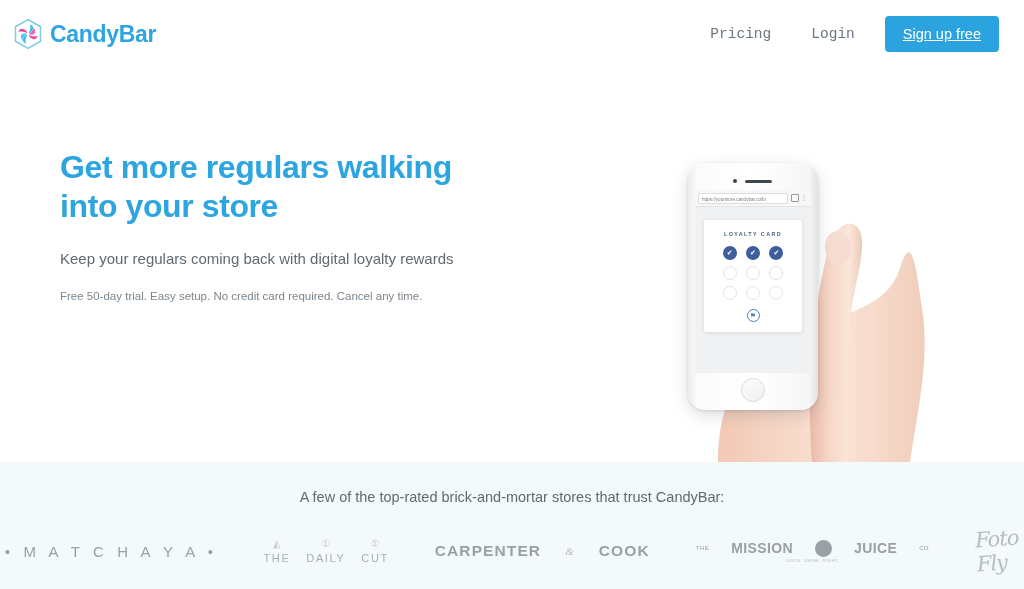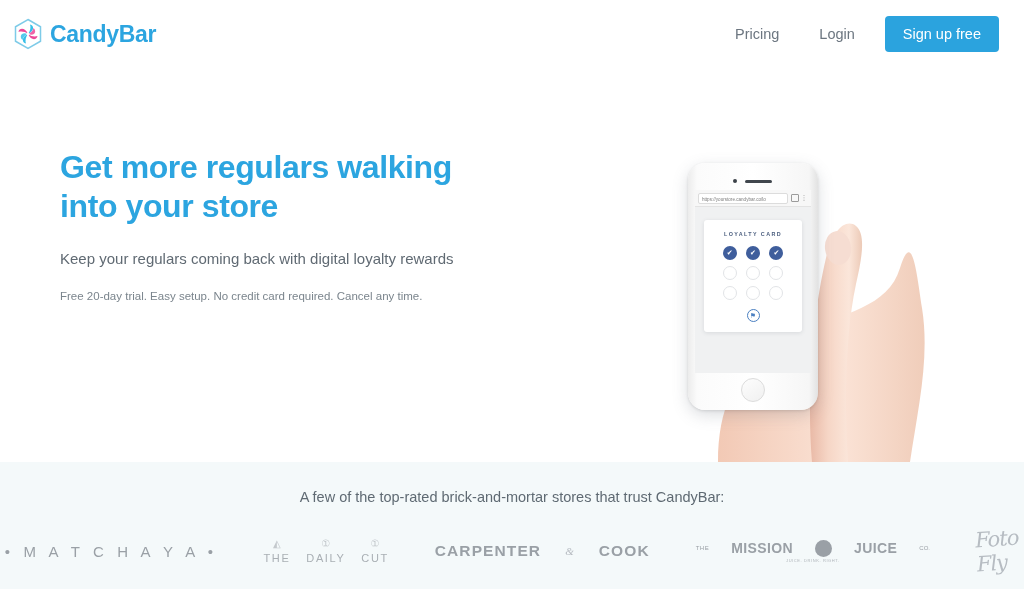--- a/index.html
+++ b/index.html
@@ -18,26 +18,26 @@
   }
   .brand { display: flex; align-items: center; margin-left: 12px; cursor: pointer; }
   .brand-mark { width: 32px; height: 32px; display:block; }
   .brand-name {
     font-size: 23px; font-weight: bold; color: #2ca5e0;
     letter-spacing: -0.3px; margin-left: 6px;
   }
   .nav { margin-left: auto; display: flex; align-items: center; margin-right: 25px; }
   .nav-link {
     font-size: 14.5px; color: #6c7680; text-decoration: none;
-    padding: 6px 10px; margin-right: 20px; cursor: pointer;
+    padding: 6px 10px; margin-right: 20px; cursor: pointer; font-family: Liberation Mono, monospace;
   }
   .signup-btn {
     background: #2ba3de; color: #fff; border: none; border-radius: 4px;
     font-size: 14.5px; font-family: "Liberation Sans", sans-serif;
-    padding: 10px 18px; cursor: pointer; white-space: nowrap;
+    padding: 10px 18px; cursor: pointer; white-space: nowrap; text-decoration: underline;
   }
 
   
   .hero { position: absolute; top: 68px; left: 0; width: 1024px; height: 394px; background:#fff; }
   .hero-copy { position: absolute; left: 60px; top: 80px; width: 480px; }
   .headline {
     font-size: 32px; font-weight: bold; color: #2ca5e0;
     line-height: 1.22; letter-spacing: -0.4px;
   }
   .subhead {
@@ -174,21 +174,21 @@
   </div>
 
   <div class="hero">
 
     <div class="hero-copy">
       <h1 class="headline">
         <span>Get more regulars walking</span><br>
         <span>into your store</span>
       </h1>
       <p class="subhead">Keep your regulars coming back with digital loyalty rewards</p>
-      <p class="finetext">Free 20-day trial. Easy setup. No credit card required. Cancel any time.</p>
+      <p class="finetext">Free 50-day trial. Easy setup. No credit card required. Cancel any time.</p>
     </div>
 
     <div class="hero-visual">
 
       <svg class="hand-svg" width="424" height="404" viewBox="0 0 424 404">
         <defs>
           <linearGradient id="skin" x1="0" y1="0" x2="1" y2="0">
             <stop offset="0%" stop-color="#e9b9a6"></stop>
             <stop offset="35%" stop-color="#f6d6c6"></stop>
             <stop offset="75%" stop-color="#fbe6da"></stop>

